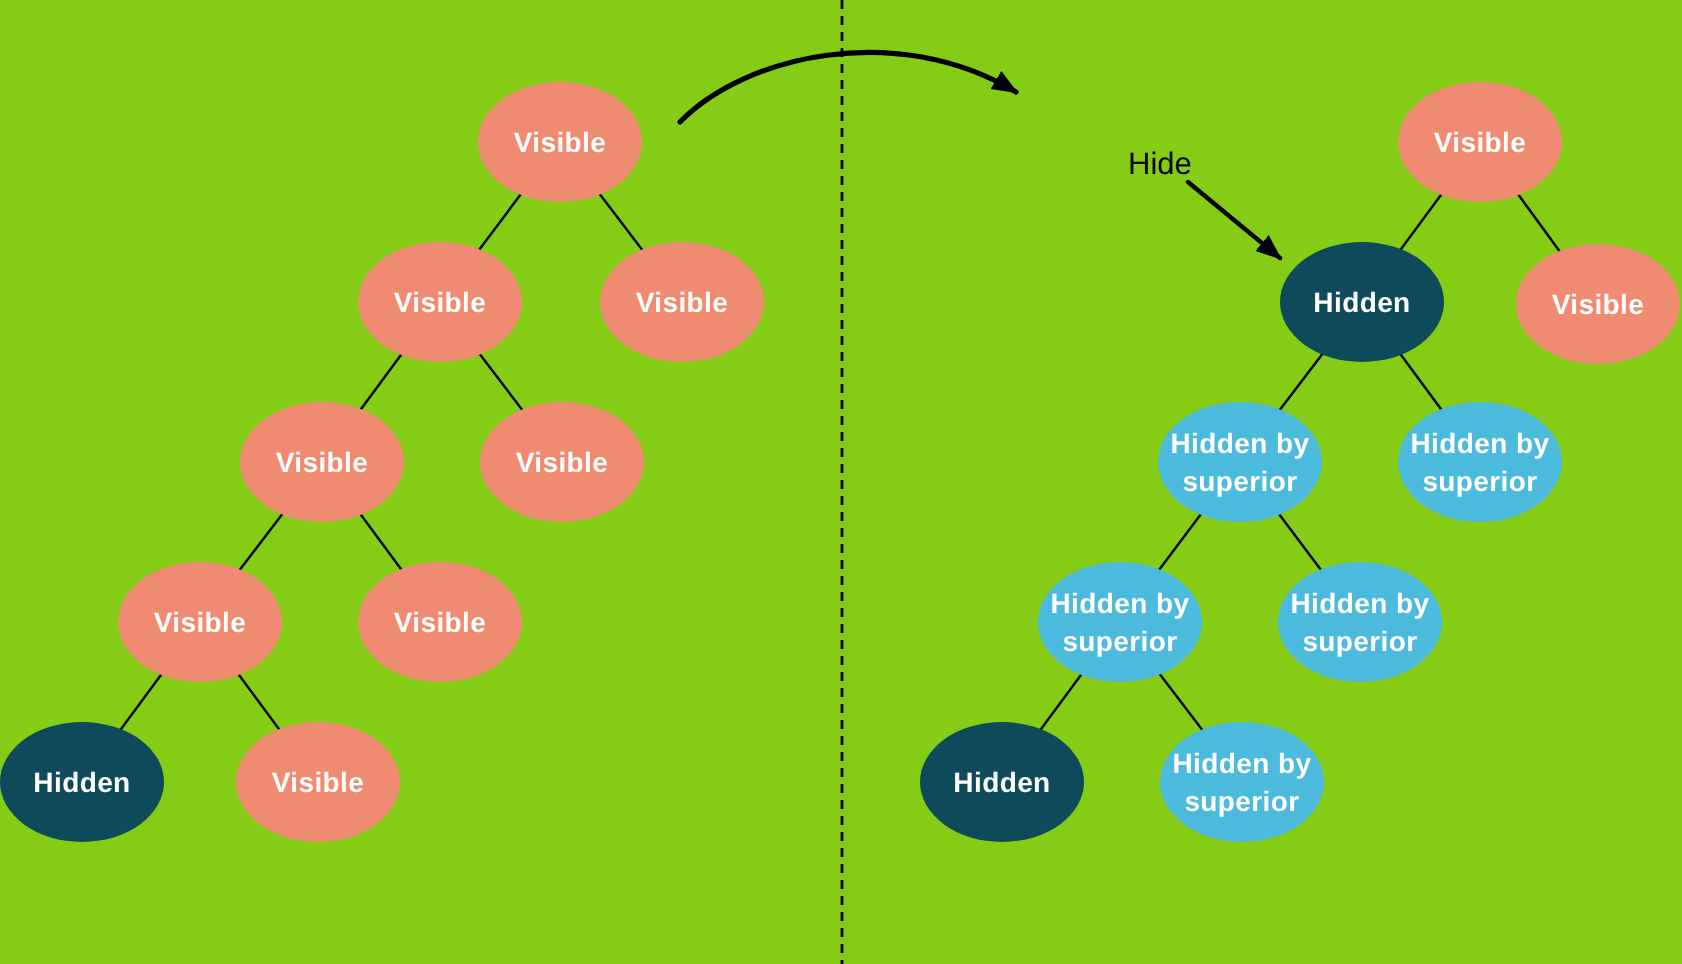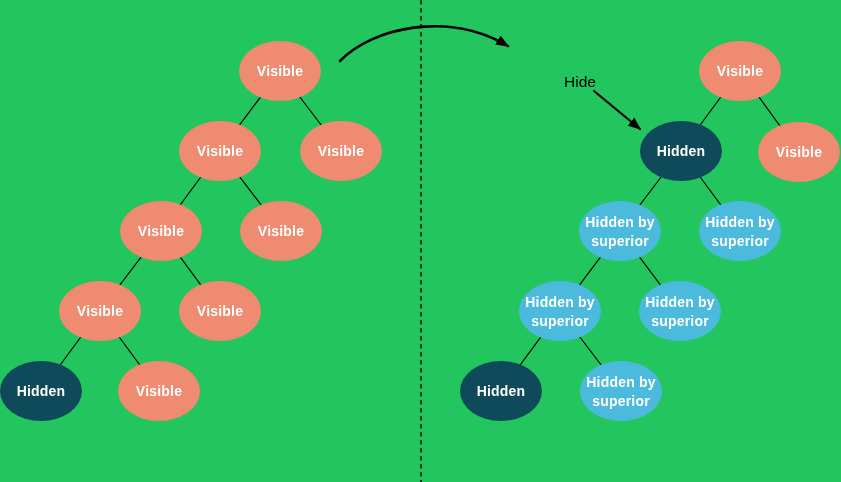--- a/index.html
+++ b/index.html
@@ -5,21 +5,21 @@
   html, body {
     margin: 0;
     padding: 0;
     background: #ffffff;
     font-family: "Liberation Sans", sans-serif;
   }
   .canvas {
     position: relative;
     width: 841px;
     height: 482px;
-    background: #22c55e;
+    background: #84cc16;
     overflow: hidden;
   }
   svg { display: block; }
   .node-label {
     font-family: "Liberation Sans", sans-serif;
     font-size: 14px;
     font-weight: 600;
     letter-spacing: 0.2px;
     dominant-baseline: central;
     text-anchor: middle;

